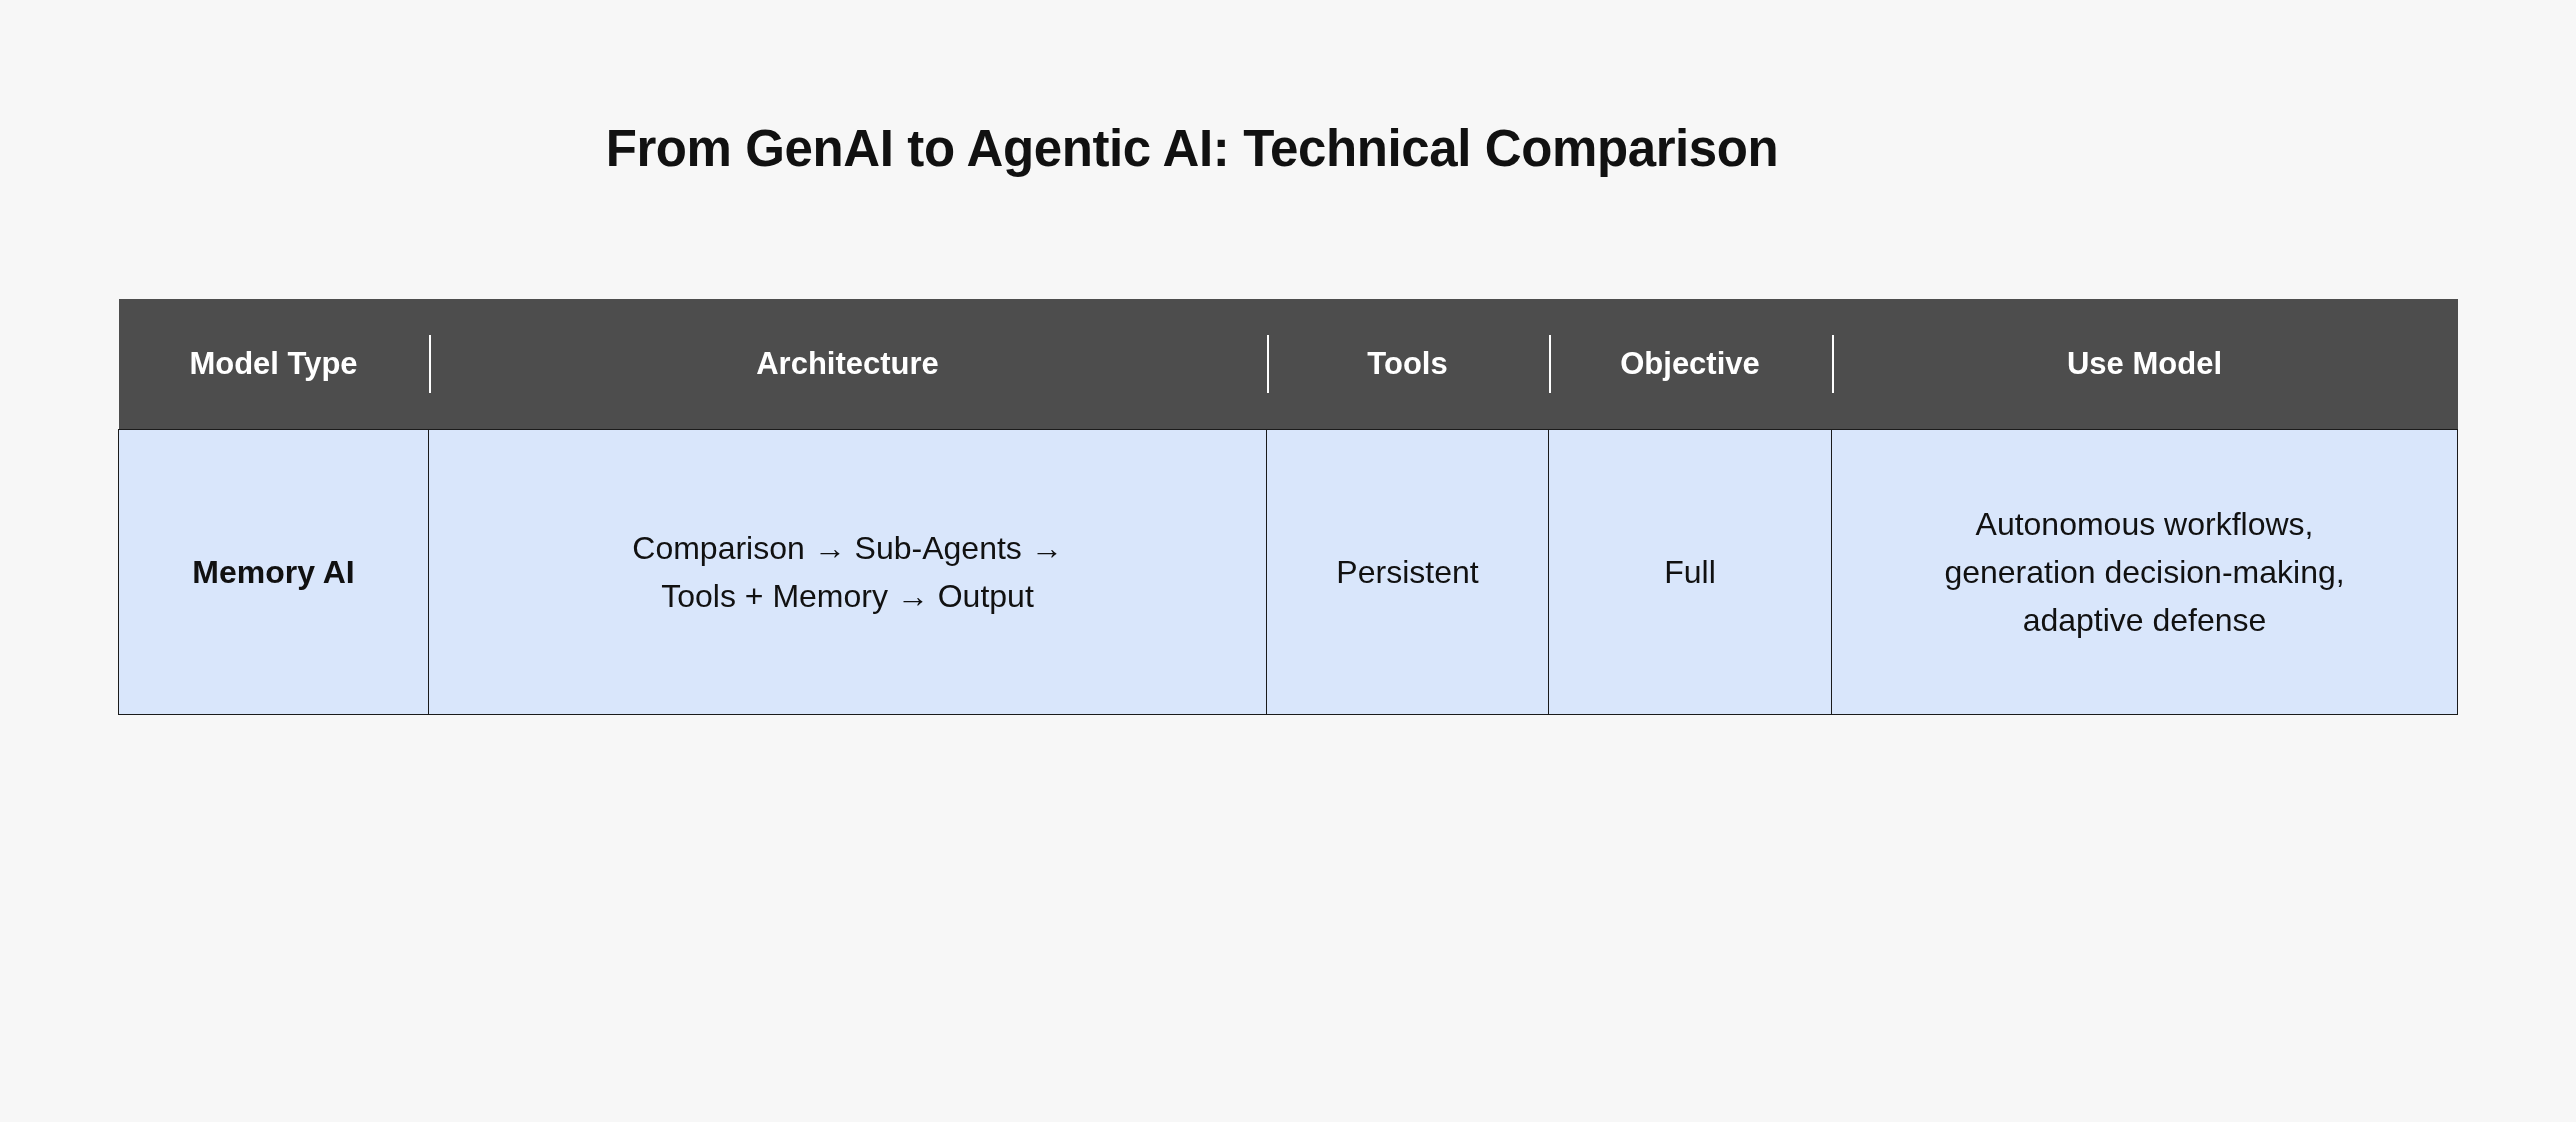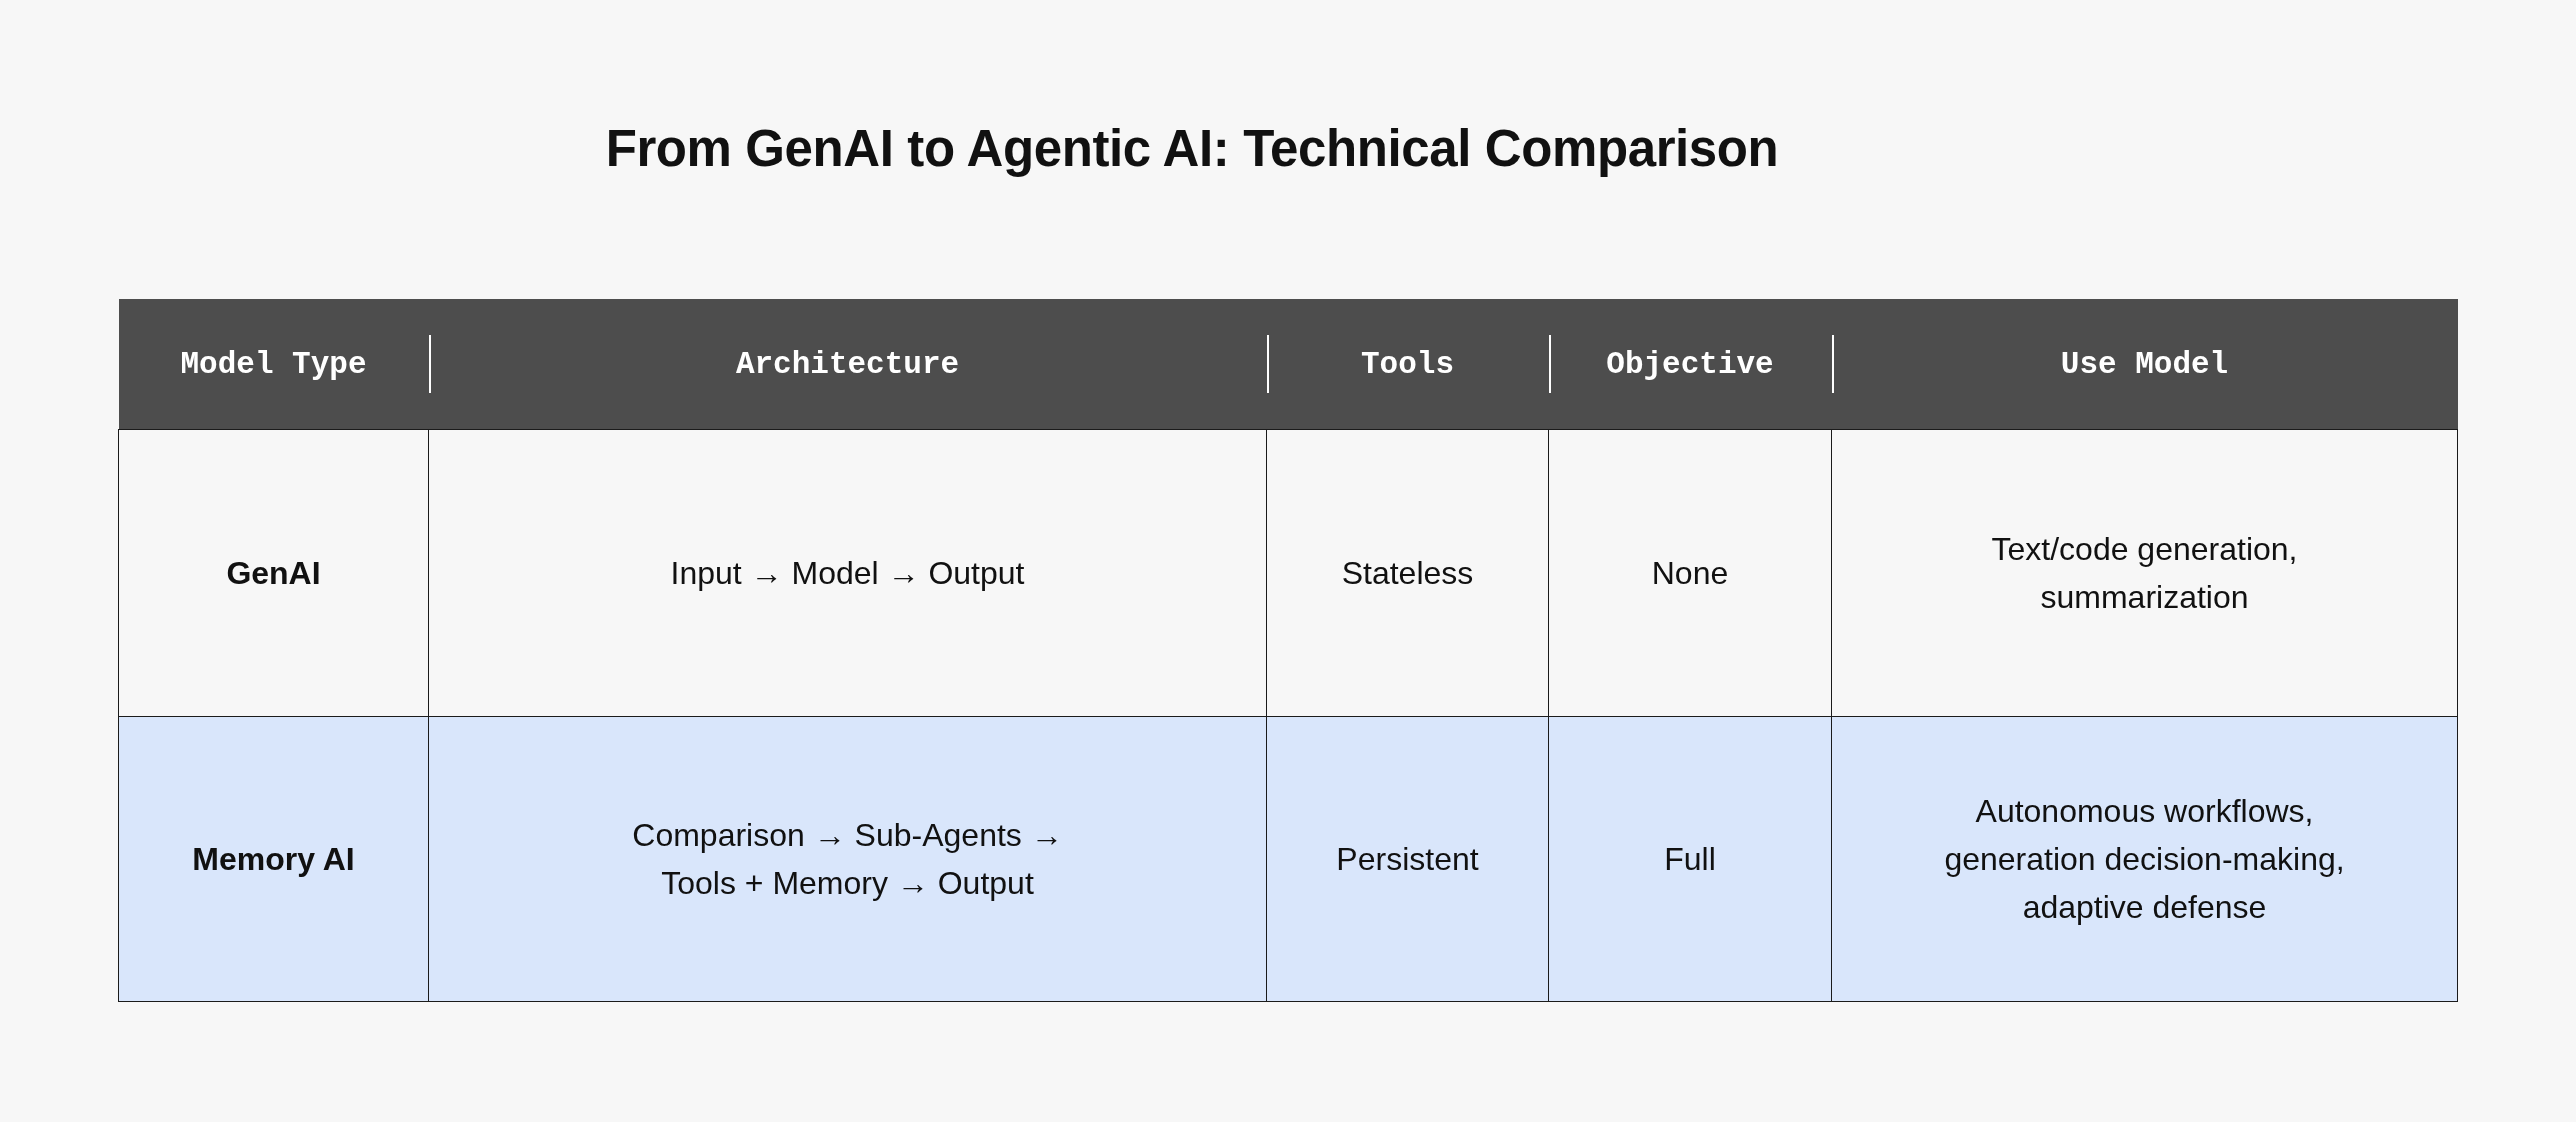--- a/index.html
+++ b/index.html
@@ -47,21 +47,20 @@
   .comparison-table th,
   .comparison-table td {
     padding: 0;
     margin: 0;
   }
 
   
   .thead-row {
     background: #a16207;
     height: 130px;
-    font-family: Liberation Mono, monospace;
   }
 
   .thead-row th {
     background: #4d4d4d;
     color: #ffffff;
     font-size: 31px;
     font-weight: bold;
     text-align: center;
     vertical-align: middle;
     height: 130px;
@@ -141,32 +140,20 @@
         <th>Model Type</th>
         <th class="has-sep">Architecture</th>
         <th class="has-sep">Tools</th>
         <th class="has-sep">Objective</th>
         <th class="has-sep">Use Model</th>
       </tr>
     </thead>
 
     <tbody>
 
-      <tr class="body-row row-genai">
-        <td class="cell-model">GenAI</td>
-        <td class="cell-multiline">
-          <span class="line">Input → Model → Output</span>
-        </td>
-        <td>Stateless</td>
-        <td>None</td>
-        <td class="cell-multiline">
-          <span class="line">Text/code generation,</span>
-          <span class="line">summarization</span>
-        </td>
-      </tr>
 
       <tr class="body-row row-agentic">
         <td class="cell-model">Memory AI</td>
         <td class="cell-multiline">
           <span class="line">Comparison → Sub-Agents →</span>
           <span class="line">Tools + Memory → Output</span>
         </td>
         <td>Persistent</td>
         <td>Full</td>
         <td class="cell-multiline">

